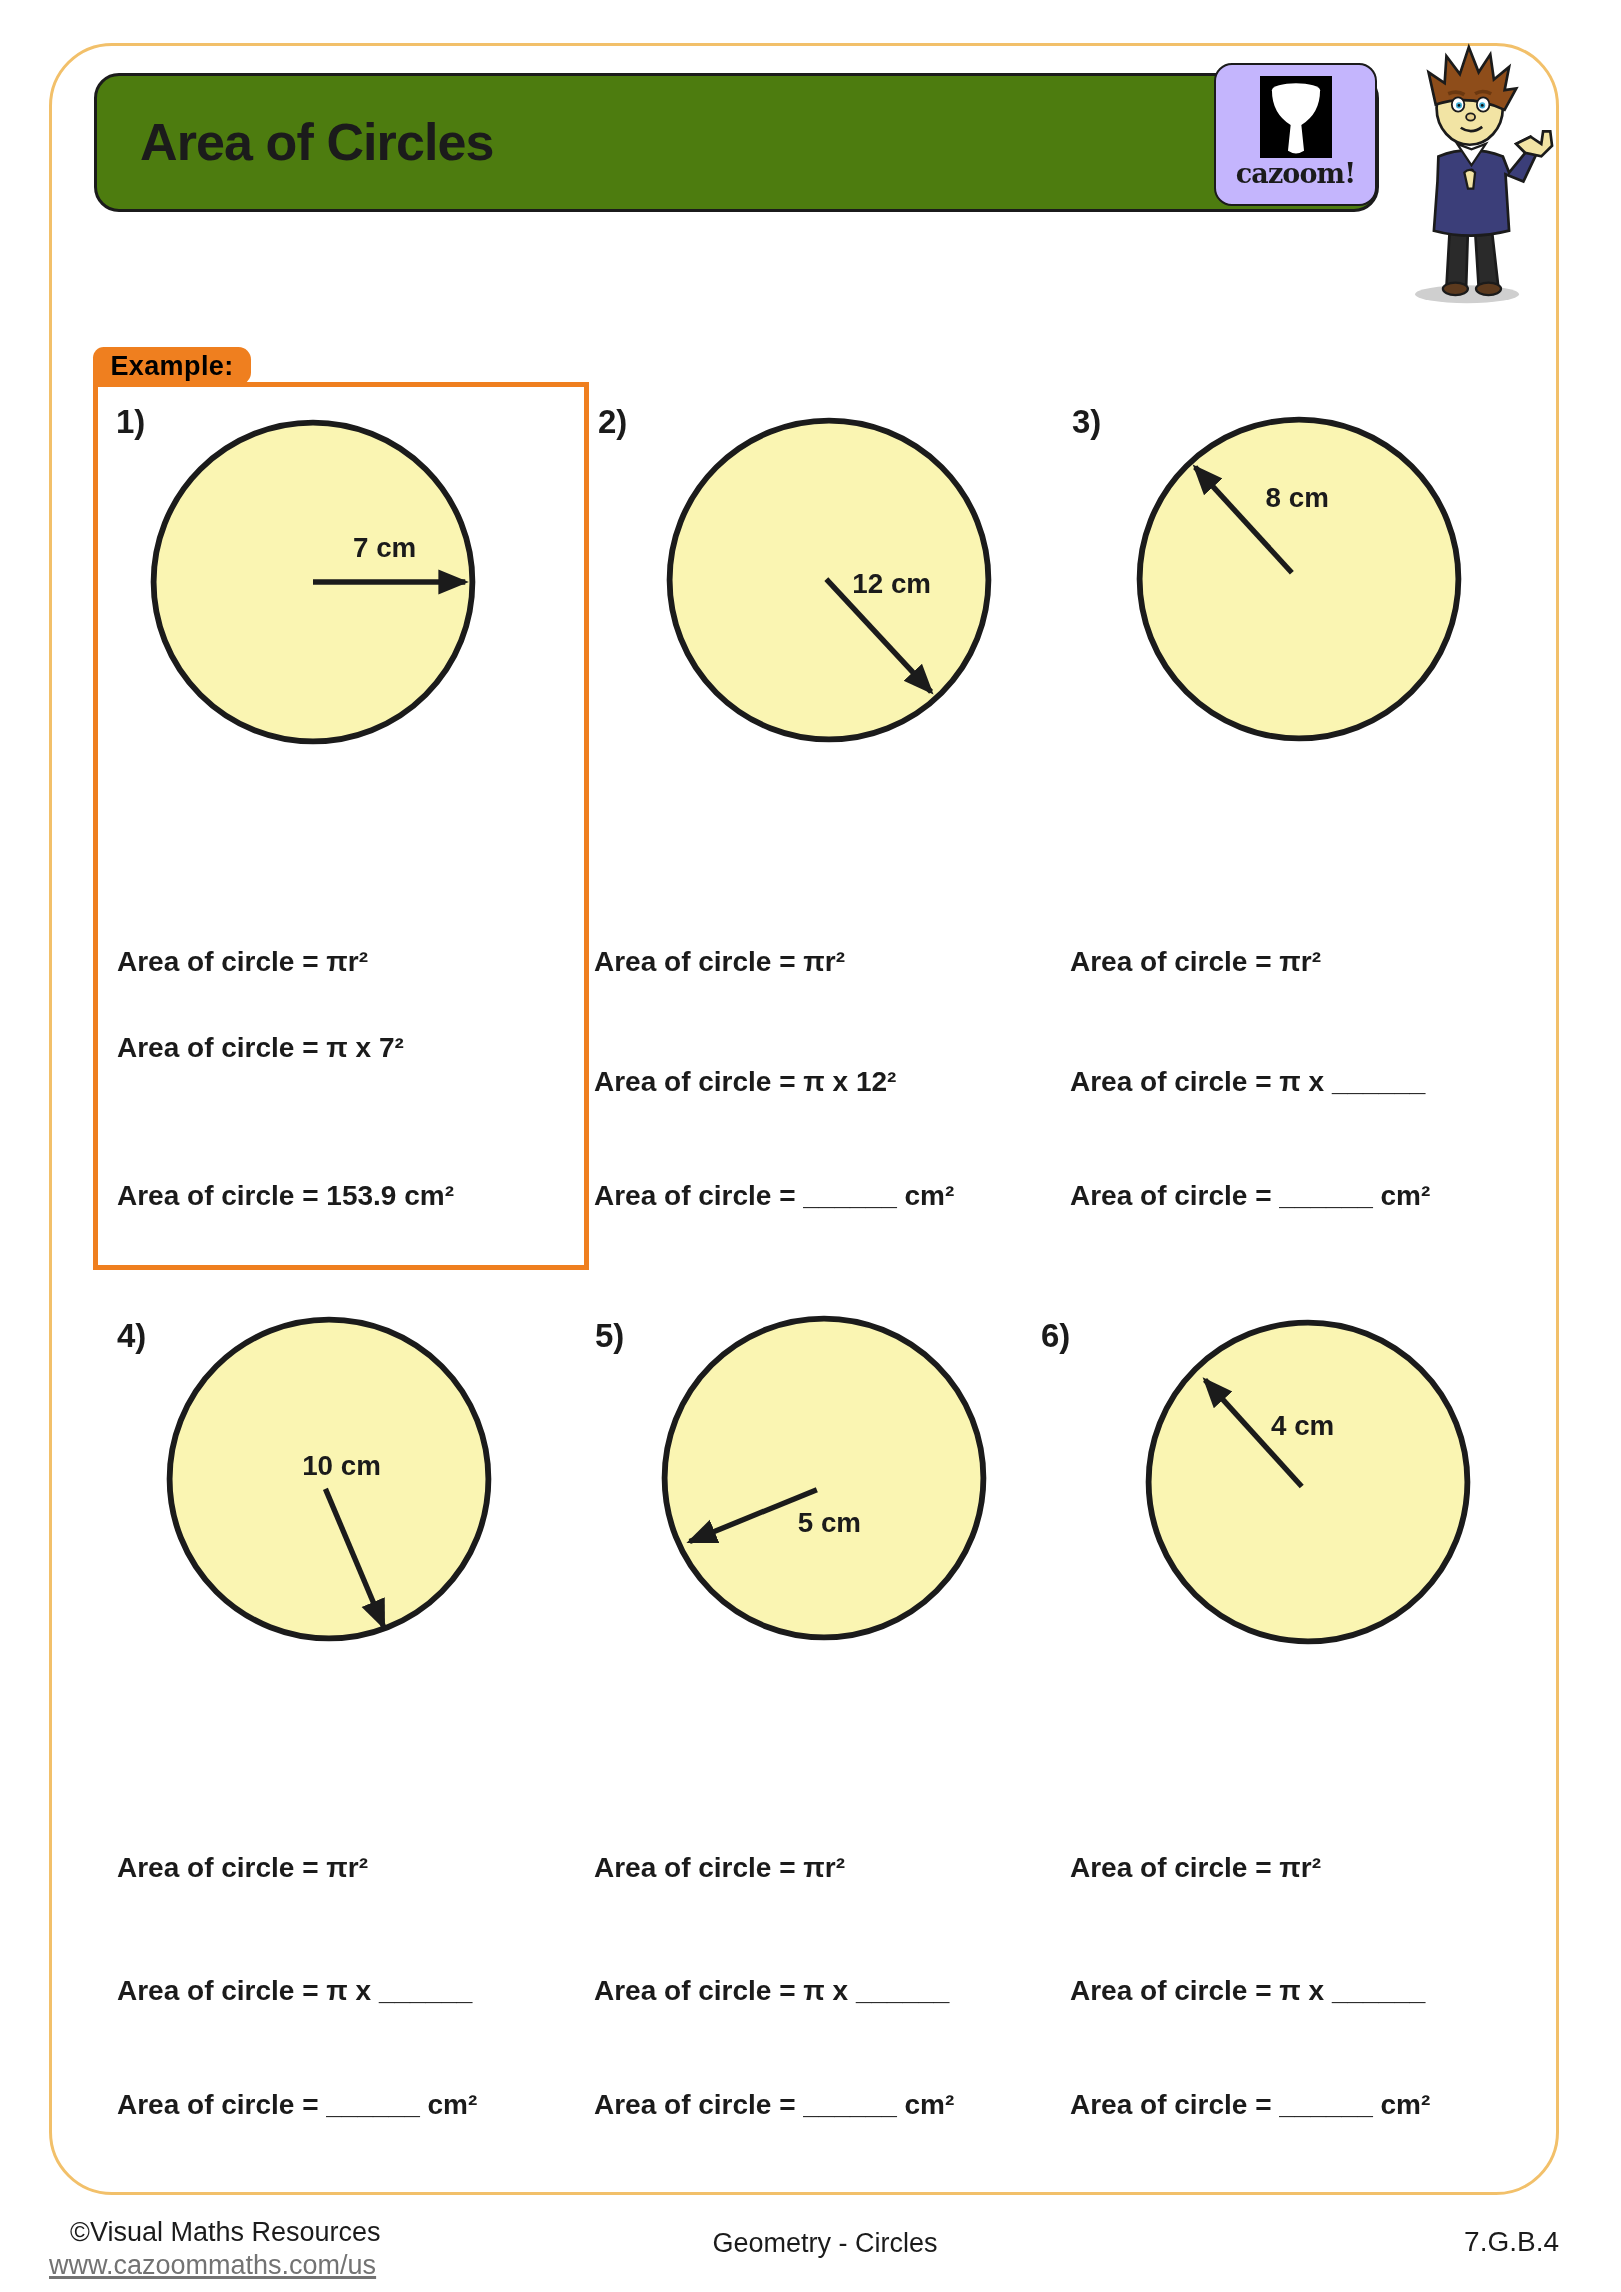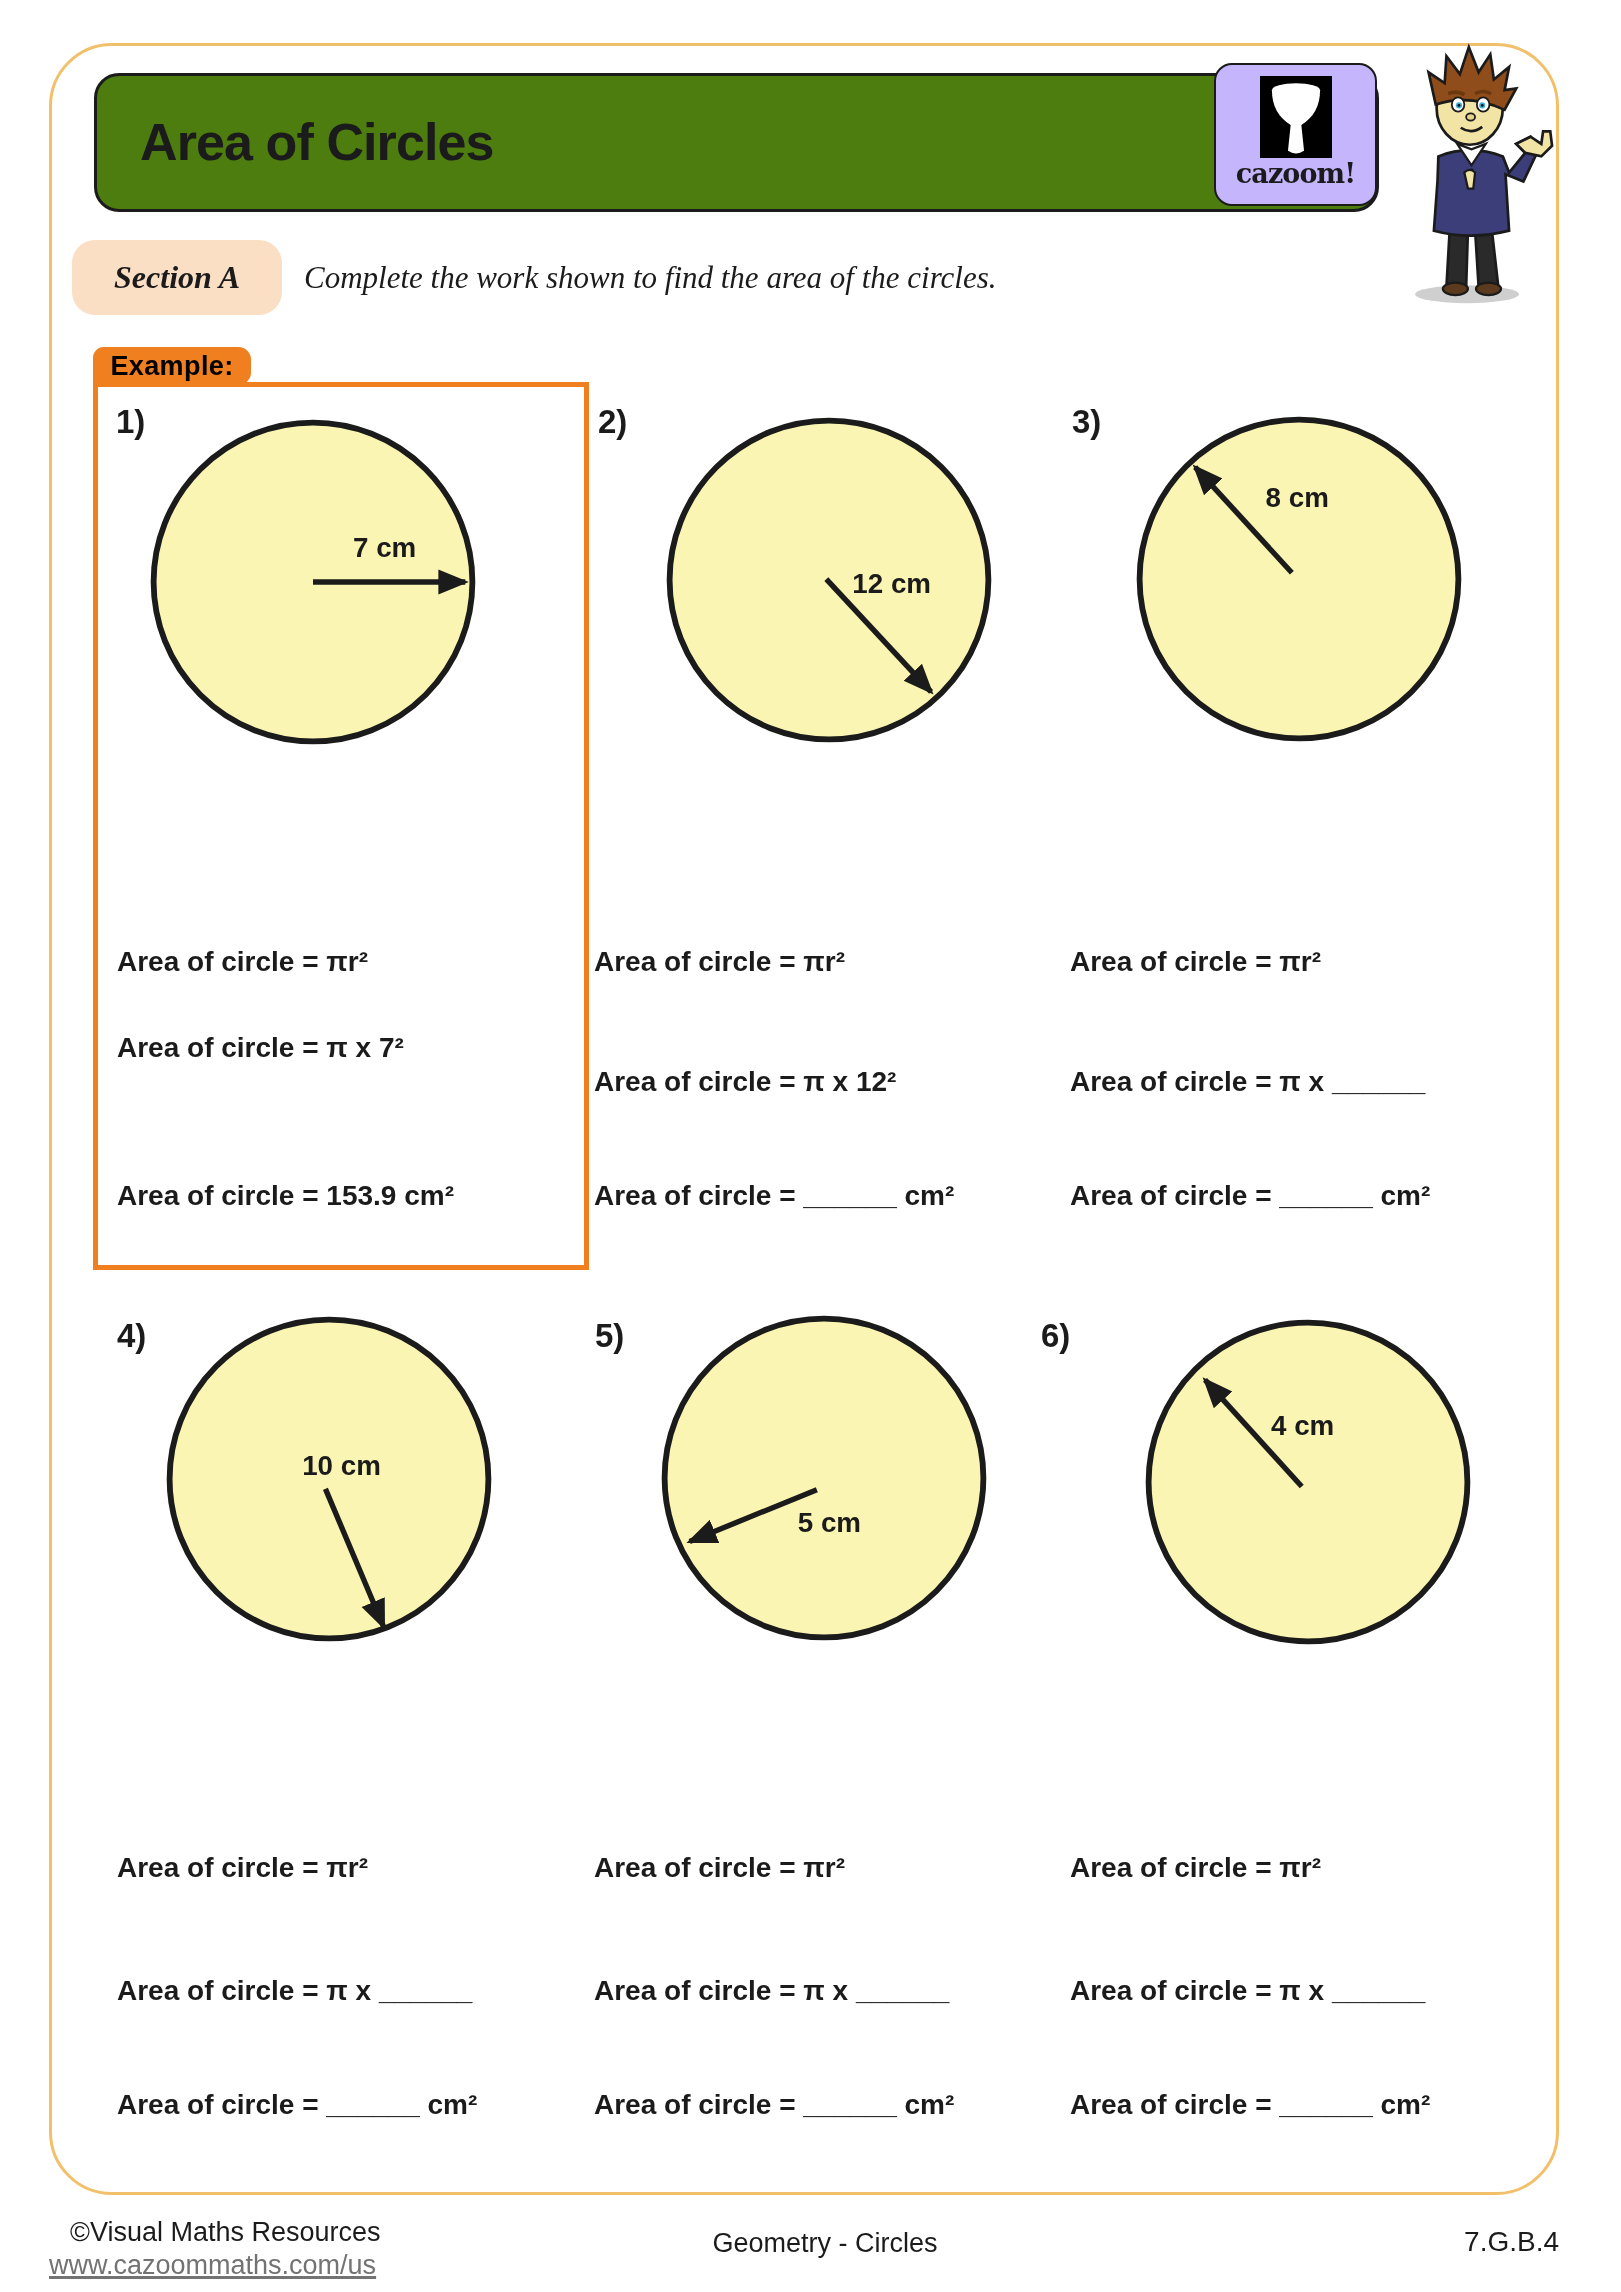--- a/index.html
+++ b/index.html
@@ -97,24 +97,20 @@
     <ellipse cx="113" cy="74" rx="7" ry="8" fill="#ffffff" stroke="#1b1b1b" stroke-width="2"></ellipse>
     <circle cx="86" cy="75" r="3.4" fill="#3FAFD7"></circle>
     <circle cx="112" cy="75" r="3.4" fill="#3FAFD7"></circle>
     <circle cx="86" cy="75" r="1.6" fill="#111"></circle>
     <circle cx="112" cy="75" r="1.6" fill="#111"></circle>
     <ellipse cx="99" cy="88" rx="5" ry="4" fill="#E8D290" stroke="#1b1b1b" stroke-width="2"></ellipse>
     <path d="M88 100 Q100 108 112 99" stroke="#1b1b1b" stroke-width="3" fill="none"></path>
     <path d="M96 168 L92 150 Q98 144 104 150 L102 168 Z" fill="#F2E4A4" stroke="#1b1b1b" stroke-width="2.5"></path>
   </svg>
 
-  <div class="section-box">
-    <div class="section-label">Section A</div>
-  </div>
-  <div class="instruction">Complete the work shown to find the area of the circles.</div>
 
   <div class="example-tab">Example:</div>
   <div class="example-box"></div>
 
   <div class="pnum" style="left:116px;top:403px">1)</div>
   <div class="pnum" style="left:598px;top:403px">2)</div>
   <div class="pnum" style="left:1072px;top:403px">3)</div>
   <div class="pnum" style="left:117px;top:1317px">4)</div>
   <div class="pnum" style="left:595px;top:1317px">5)</div>
   <div class="pnum" style="left:1041px;top:1317px">6)</div>

